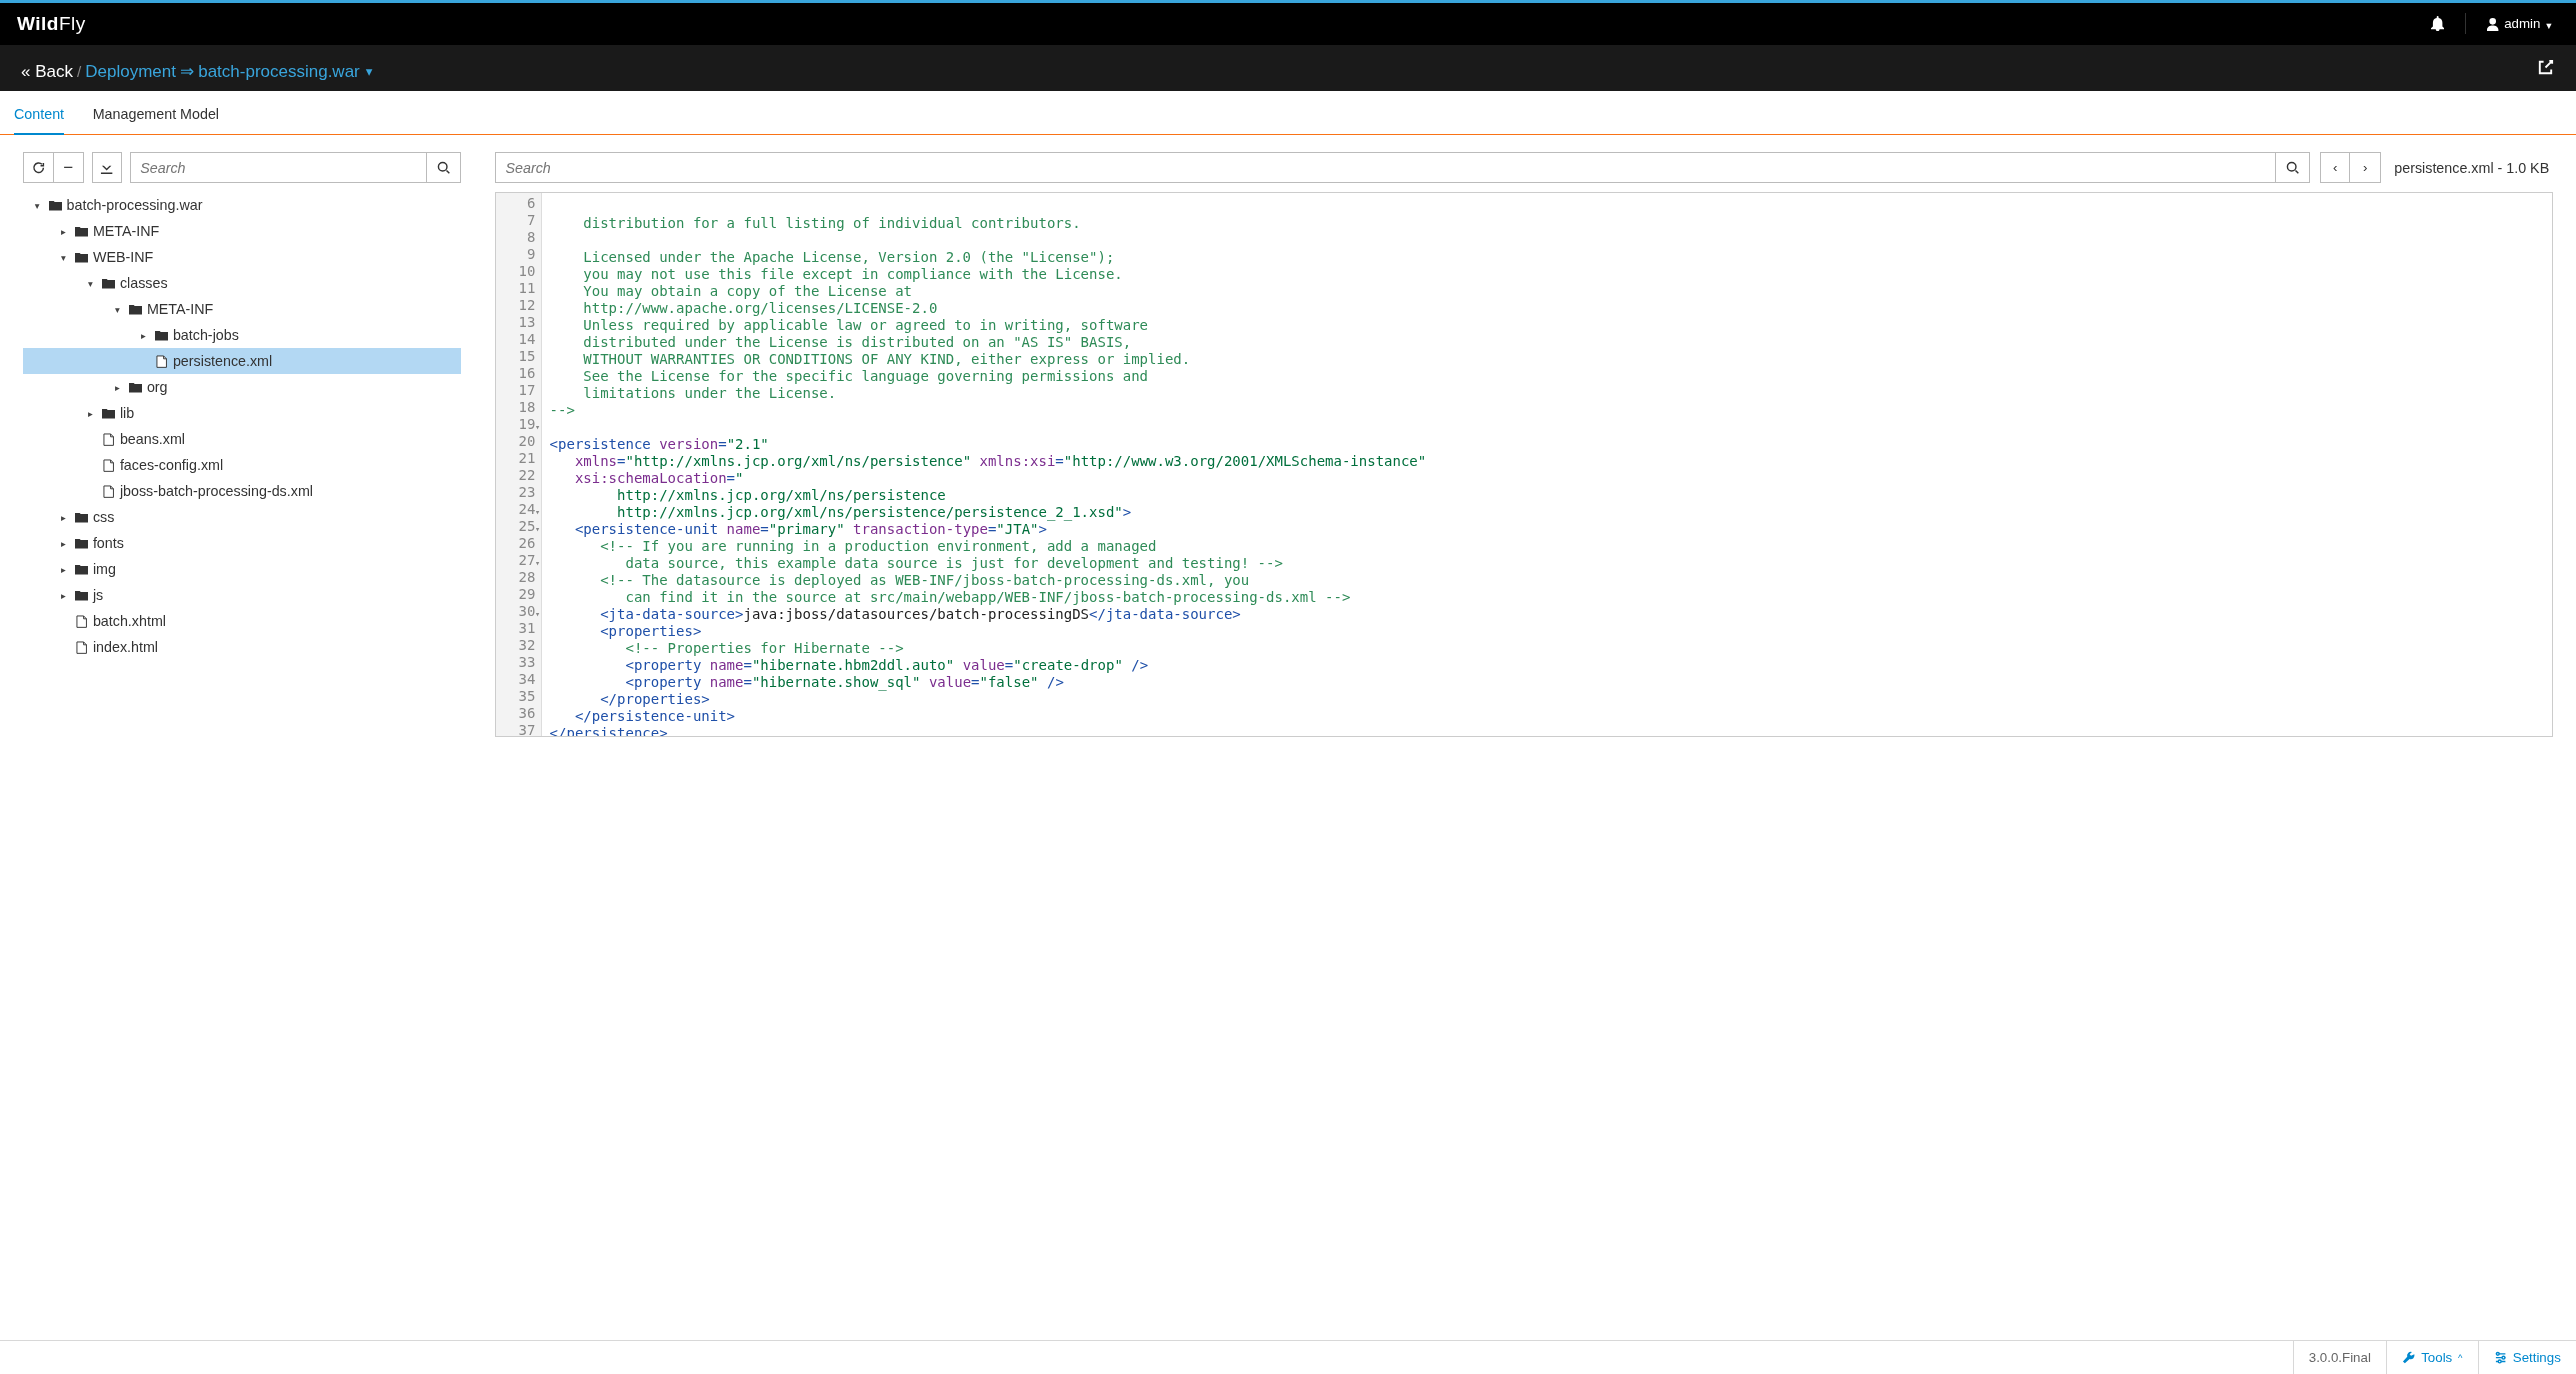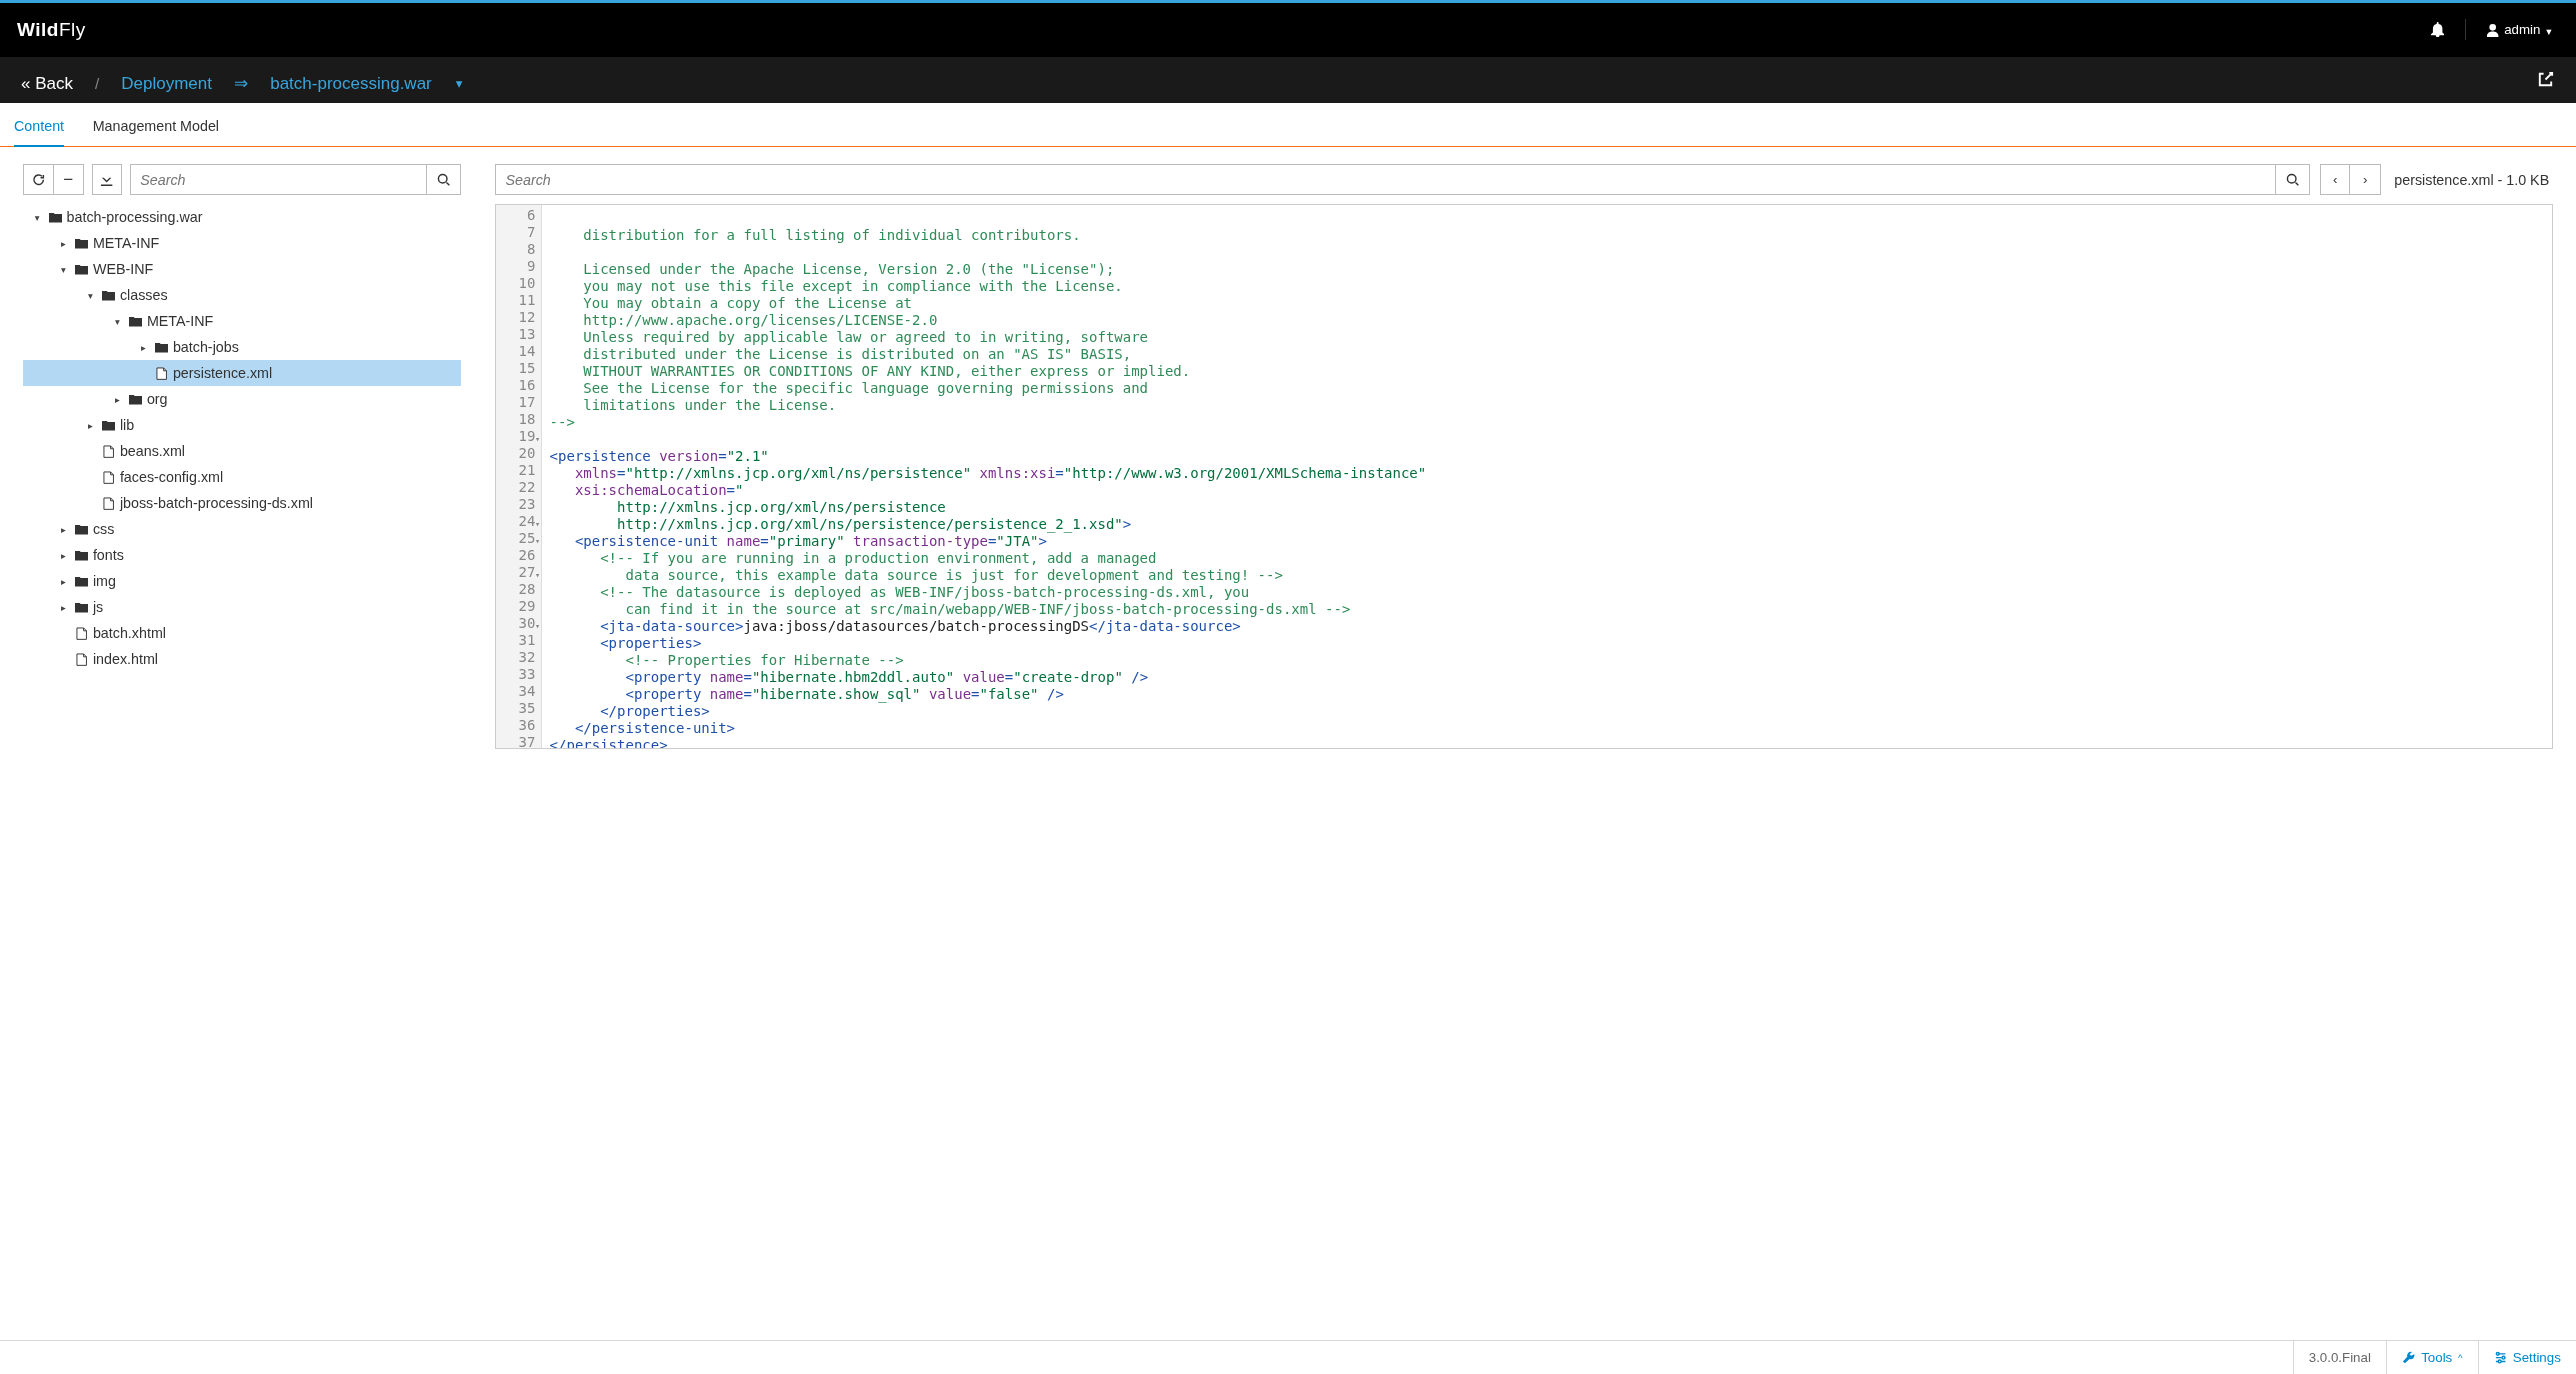--- a/index.html
+++ b/index.html
@@ -1,27 +1,27 @@
 <!DOCTYPE html>
 <html style="font-size:15.2px"><head>
 <meta charset="utf-8">
 <style>
 * { margin: 0; padding: 0; box-sizing: border-box; }
 body { font-family: -apple-system, "Helvetica Neue", Arial, sans-serif; font-size: 13.3px; color: #333; background: #fff; }
 
 .top-accent { height: 2.9px; background: #39a5dc; }
-.topbar { background: #000; color: #fff; height: 54px; display: flex; align-items: center; padding: 0 17px; justify-content: space-between; }
+.topbar { background: #000; color: #fff; height: 42px; display: flex; align-items: center; padding: 0 17px; justify-content: space-between; }
 .brand { font-size: 19px; font-weight: 300; letter-spacing: 0.5px; }
 .brand b { font-weight: 700; }
 .topbar-right { display: flex; align-items: center; gap: 13.3px; }
 .topbar-right .bell, .topbar-right .user { color: #fff; font-size: 13.3px; display: flex; align-items: flex-end; gap: 5.7px; cursor: pointer; padding: 5.7px 7.6px; }
 .topbar-right .sep { width: 1px; height: 21px; background: #333; }
 
 .breadcrumb-bar { background: #1a1a1a; color: #fff; height: 46px; display: flex; align-items: center; padding: 0 21px; justify-content: space-between; }
-.breadcrumb { display: flex; align-items: center; gap: 22px; font-size: 17px; margin-top: 8px; }
+.breadcrumb { display: flex; align-items: center; gap: 4px; font-size: 17px; margin-top: 8px; }
 .breadcrumb .back { color: #fff; cursor: pointer; }
 .breadcrumb .slash { color: #888; font-size: 15.2px; }
 .breadcrumb .link { color: #39a5dc; cursor: pointer; }
 .breadcrumb .arrow { color: #39a5dc; }
 .breadcrumb .chev { color: #39a5dc; font-size: 13.3px; cursor: pointer; margin-left: 1.9px; }
 .ext-link { color: #fff; font-size: 19px; cursor: pointer; }
 
 .tabs { display: flex; gap: 28.6px; padding: 0 14px; border-bottom: 1px solid #f97316; margin-top: 1.9px; }
 .tab { padding: 13.3px 0 11.4px; color: #333; cursor: pointer; font-size: 14.3px; }
 .tab.active { color: #0088ce; border-bottom: 2.9px solid #0088ce; margin-bottom: -1px; }

